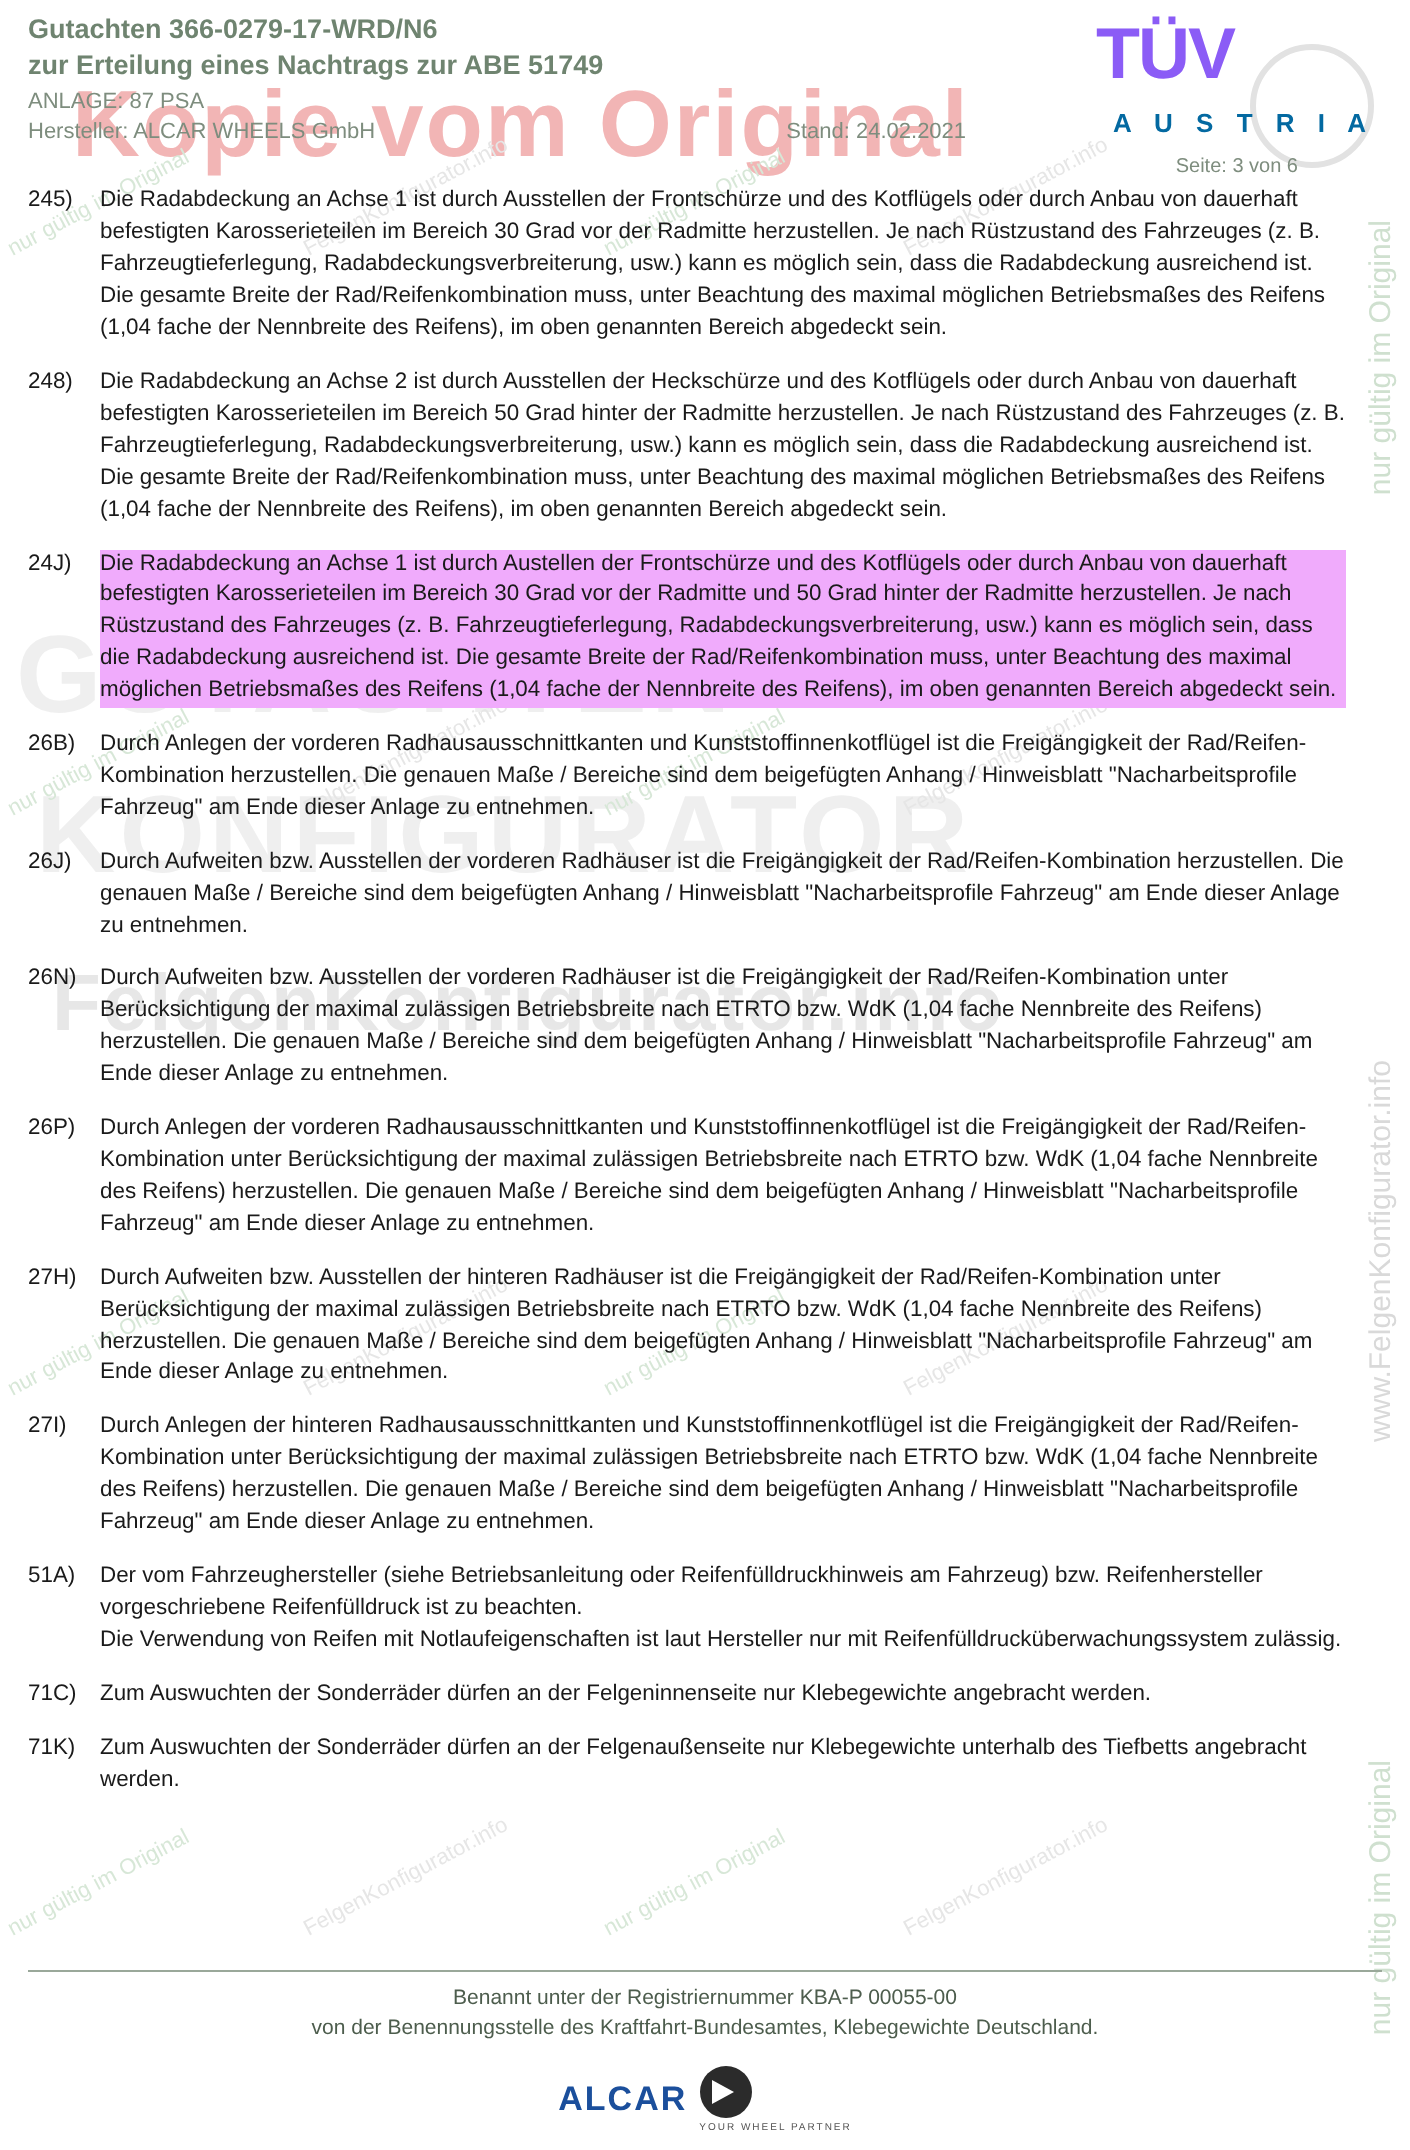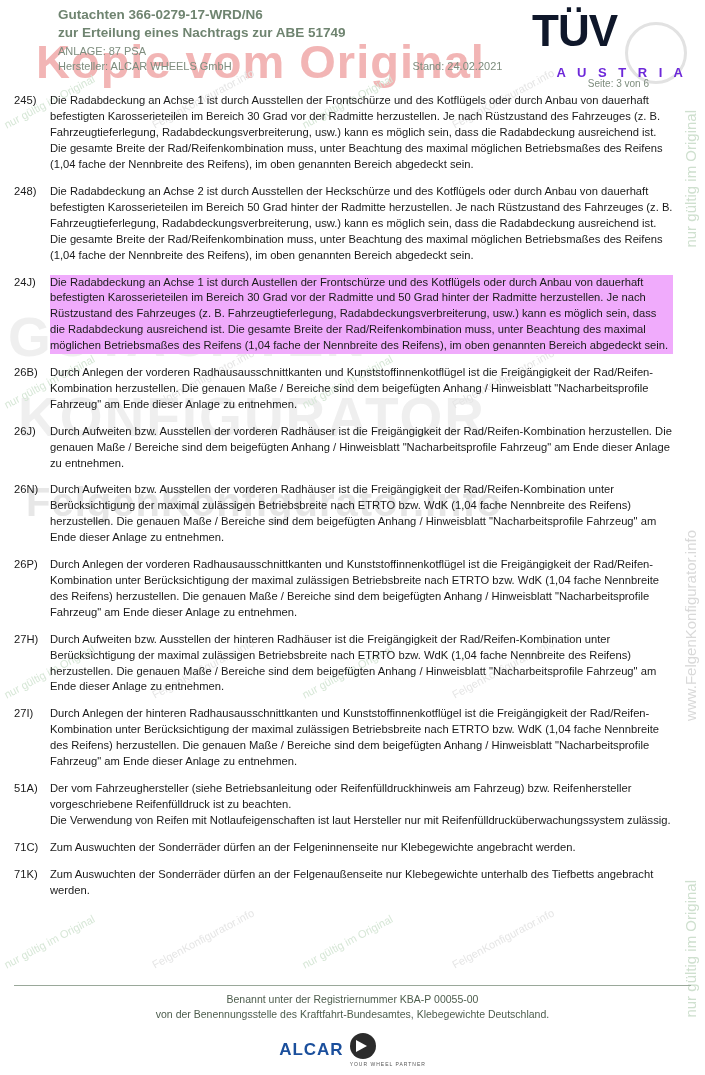--- a/index.html
+++ b/index.html
@@ -58,46 +58,45 @@
     transform:rotate(-28deg);
     transform-origin:left top;
     color:#e6e6e6;
     font-size:11px;
     white-space:nowrap;
   }
   .wm-diag.green { color:#d7e7d7; }
   .wm-tuv {
     position:absolute;
     top:6px; right:88px;
-    font-size:44px; font-weight:700;
-    color:#0f172a;
+    font-size:36px; font-weight:700;
+    color:#8b5cf6;
     letter-spacing:-1px;
   }
   .wm-austria {
     position:absolute;
-    top:65px; right:18px;
+    top:54px; right:18px;
     font-size:13px; font-weight:700;
-    color:#6d28d9;
+    color:#0369a1;
     letter-spacing:4px;
   }
   .wm-ring {
     position:absolute;
     top:22px; right:18px;
     width:62px; height:62px;
     border:3px solid #e2e2e2;
     border-radius:50%;
   }
 
   
   .header {
     position:relative; z-index:2;
     padding:6px 14px 0 14px;
     color:#7b8a7b;
     font-size:11.5px;
-    margin-left:44px;
   }
   .h-title {
     font-size:13.5px;
     font-weight:700;
     color:#6f8470;
     line-height:1.35;
   }
   .h-row {
     display:flex;
     justify-content:space-between;

